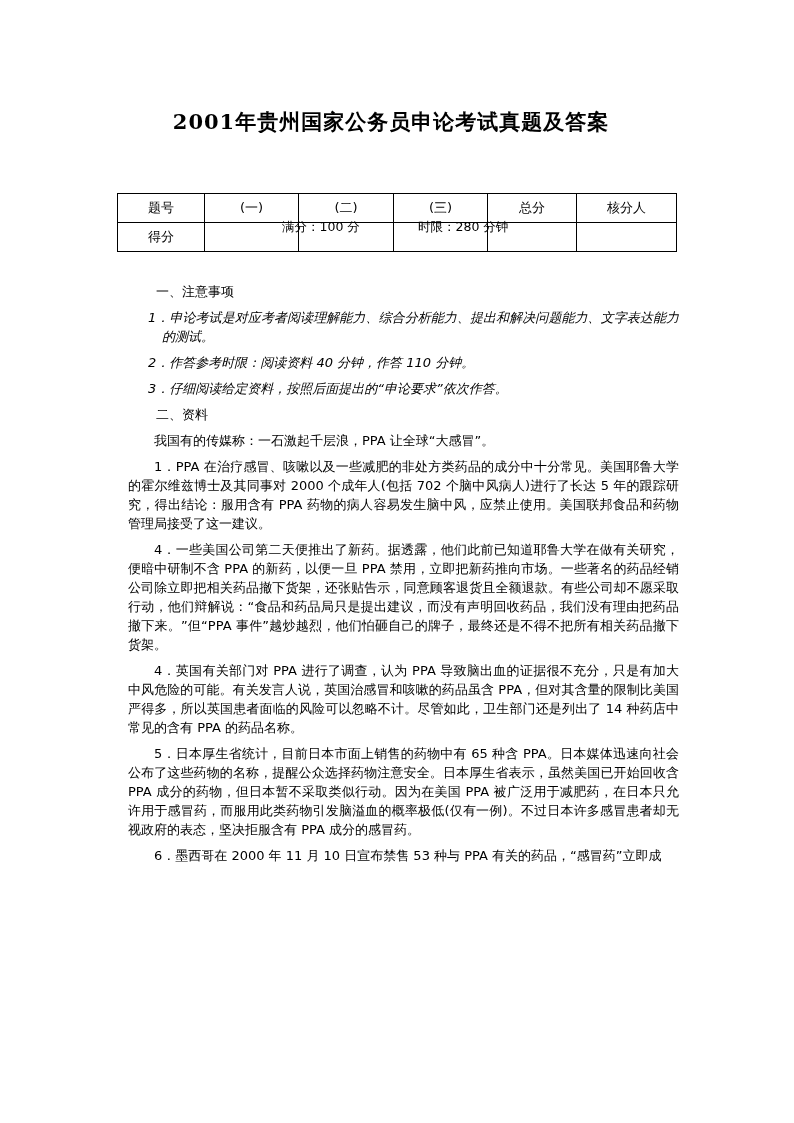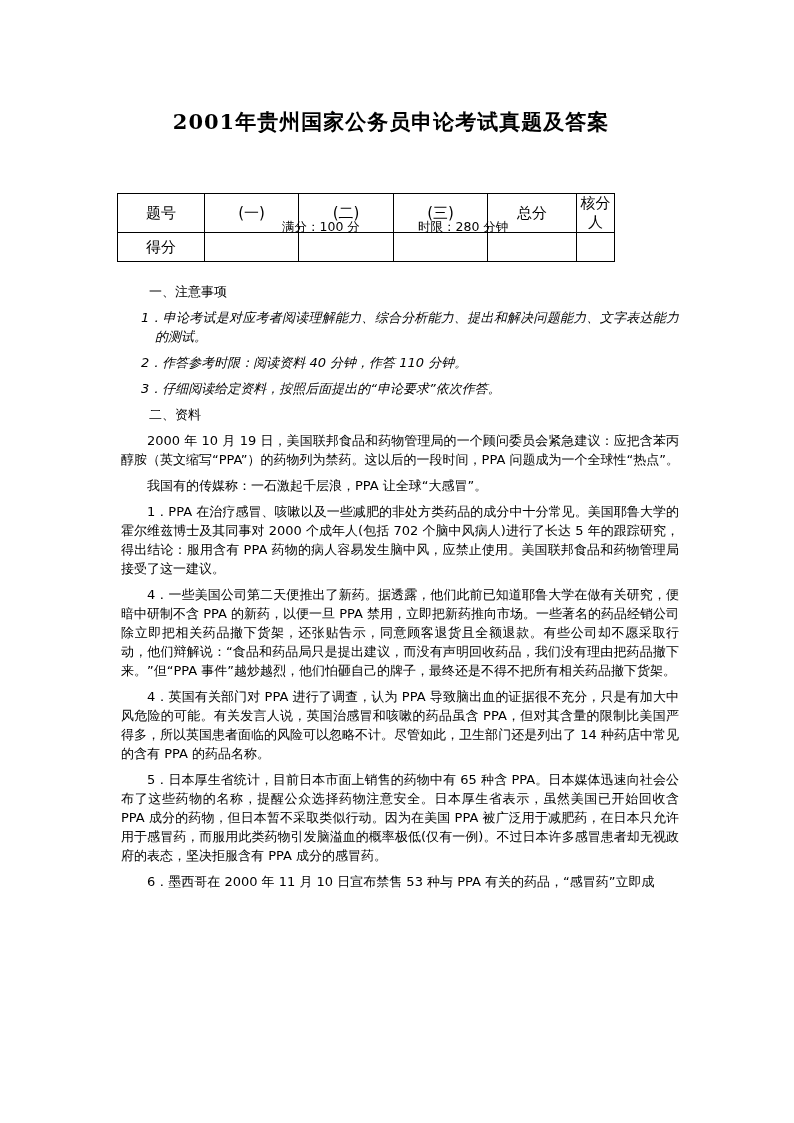--- a/index.html
+++ b/index.html
@@ -2,24 +2,24 @@
 <html><head>
 <meta charset="utf-8">
 <style>
   html, body { margin:0; padding:0; background:#ffffff; }
   body { width:794px; height:1123px; position:relative; overflow:hidden;
          font-family:"DejaVu Sans", "Liberation Sans", sans-serif; color:#000; }
   .title { position:absolute; left:0; top:108px; width:782px; text-align:center;
            font-family:"DejaVu Serif","Liberation Serif",serif; font-size:21px; font-weight:bold; letter-spacing:1px; }
   .meta { position:absolute; top:173px; left:0; width:794px; font-size:12.5px; }
   .meta span { position:absolute; top:0;margin-top:46px; }
-  table.score { position:absolute; left:117px; top:193px; width:498px; border-collapse:collapse; font-size:15px; }
+  table.score { position:absolute; left:117px; top:193px; width:560px; border-collapse:collapse; font-size:13px; }
   table.score td { border:1px solid #000; height:28px; text-align:center; padding:0; }
   .body-text { position:absolute; left:117px; top:282px; width:562px; font-size:13px; line-height:19px; }
-  .body-text p { margin:0 0 7px 4px; text-align:justify; }
+  .body-text p { margin:0 0 7px 11px; text-align:justify; }
   .indent { text-indent:2em; }
   .hang { padding-left:34px; text-indent:-14px;font-style:italic; }
   .sec { padding-left:28px; }
 </style>
 </head>
 <body>
 
 <div class="title">2001年贵州国家公务员申论考试真题及答案</div>
 
 <div class="meta">
@@ -47,20 +47,19 @@
   </tr>
 </tbody>
   </table>
 
 <div class="body-text">
   <p class="sec">一、注意事项</p>
   <p class="hang">1．申论考试是对应考者阅读理解能力、综合分析能力、提出和解决问题能力、文字表达能力的测试。</p>
   <p class="hang">2．作答参考时限：阅读资料 40 分钟，作答 110 分钟。</p>
   <p class="hang">3．仔细阅读给定资料，按照后面提出的“申论要求”依次作答。</p>
   <p class="sec">二、资料</p>
-  <p class="indent">2000 年 10 月 19 日，美国联邦食品和药物管理局的一个顾问委员会紧急建议：应把含苯丙醇胺（英文缩写“PPA”）的药物列为禁药。这以后的一段时间，PPA 问题成为一个全球性“热点”。</p>
   <p class="indent">我国有的传媒称：一石激起千层浪，PPA 让全球“大感冒”。</p>
   <p class="indent">1．PPA 在治疗感冒、咳嗽以及一些减肥的非处方类药品的成分中十分常见。美国耶鲁大学的霍尔维兹博士及其同事对 2000 个成年人(包括 702 个脑中风病人)进行了长达 5 年的跟踪研究，得出结论：服用含有 PPA 药物的病人容易发生脑中风，应禁止使用。美国联邦食品和药物管理局接受了这一建议。</p>
   <p class="indent">4．一些美国公司第二天便推出了新药。据透露，他们此前已知道耶鲁大学在做有关研究，便暗中研制不含 PPA 的新药，以便一旦 PPA 禁用，立即把新药推向市场。一些著名的药品经销公司除立即把相关药品撤下货架，还张贴告示，同意顾客退货且全额退款。有些公司却不愿采取行动，他们辩解说：“食品和药品局只是提出建议，而没有声明回收药品，我们没有理由把药品撤下来。”但“PPA 事件”越炒越烈，他们怕砸自己的牌子，最终还是不得不把所有相关药品撤下货架。</p>
   <p class="indent">4．英国有关部门对 PPA 进行了调查，认为 PPA 导致脑出血的证据很不充分，只是有加大中风危险的可能。有关发言人说，英国治感冒和咳嗽的药品虽含 PPA，但对其含量的限制比美国严得多，所以英国患者面临的风险可以忽略不计。尽管如此，卫生部门还是列出了 14 种药店中常见的含有 PPA 的药品名称。</p>
   <p class="indent">5．日本厚生省统计，目前日本市面上销售的药物中有 65 种含 PPA。日本媒体迅速向社会公布了这些药物的名称，提醒公众选择药物注意安全。日本厚生省表示，虽然美国已开始回收含 PPA 成分的药物，但日本暂不采取类似行动。因为在美国 PPA 被广泛用于减肥药，在日本只允许用于感冒药，而服用此类药物引发脑溢血的概率极低(仅有一例)。不过日本许多感冒患者却无视政府的表态，坚决拒服含有 PPA 成分的感冒药。</p>
   <p class="indent">6．墨西哥在 2000 年 11 月 10 日宣布禁售 53 种与 PPA 有关的药品，“感冒药”立即成</p>
 </div>
 
 </body></html>

